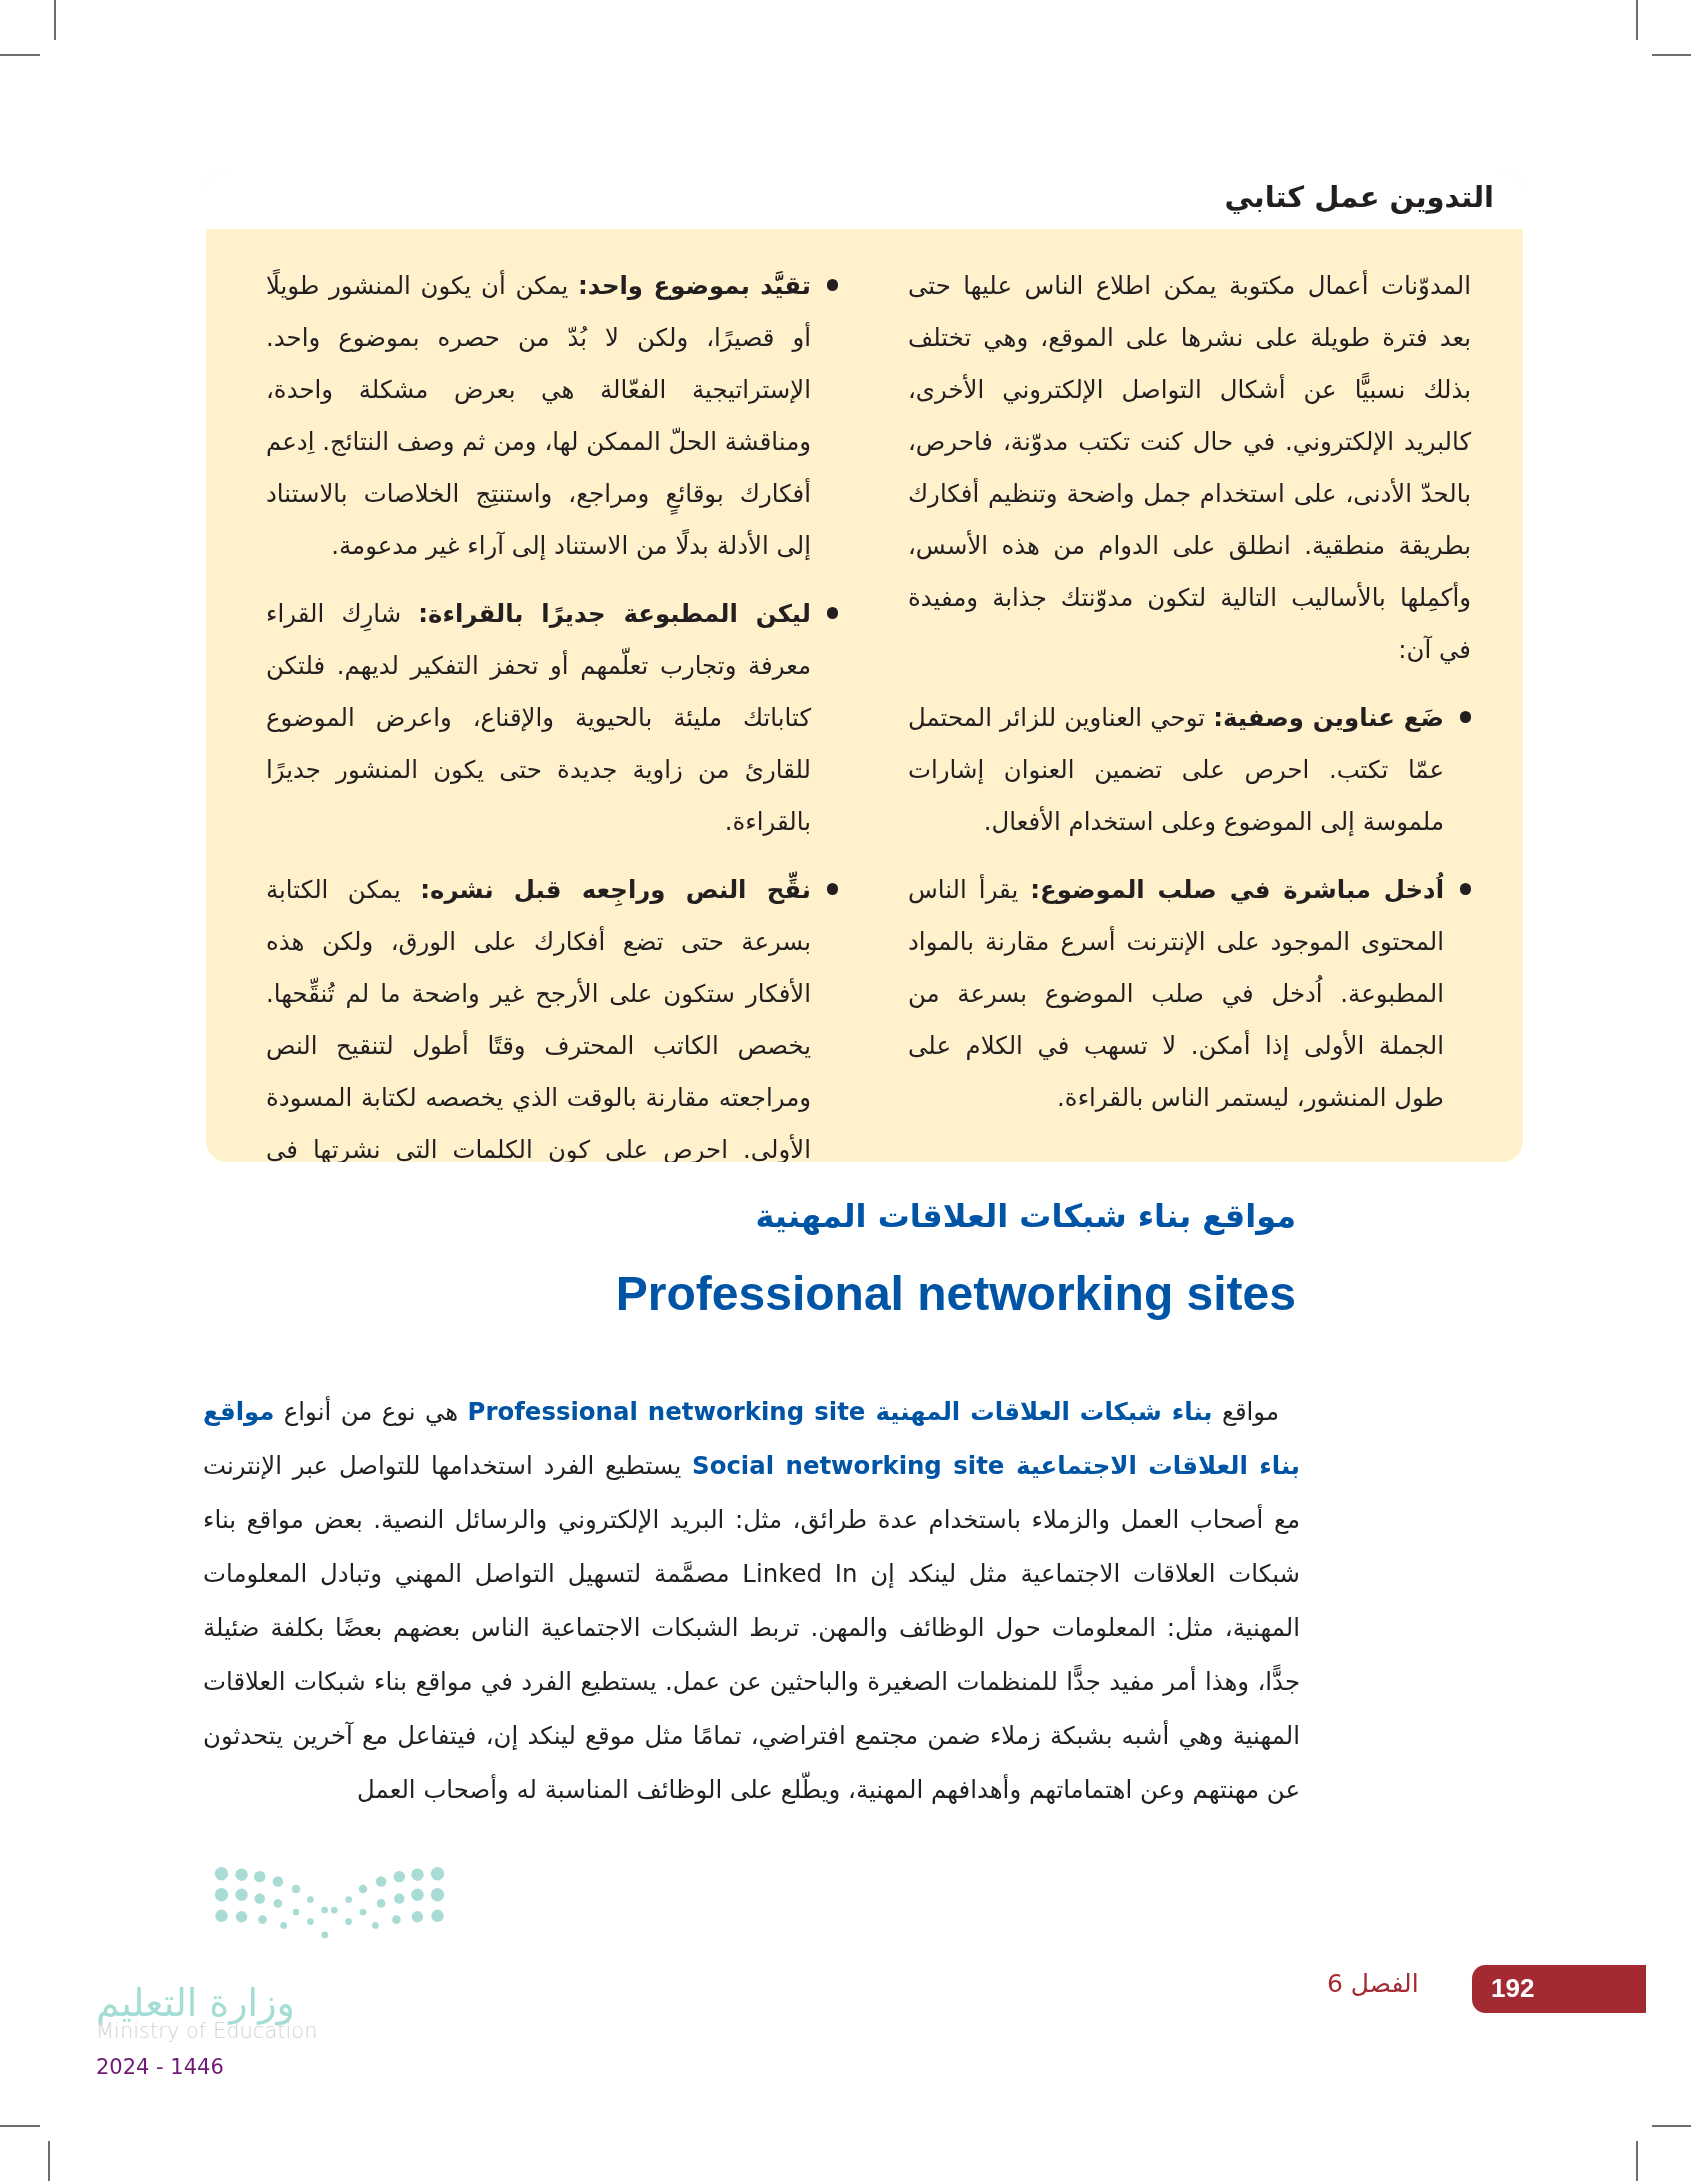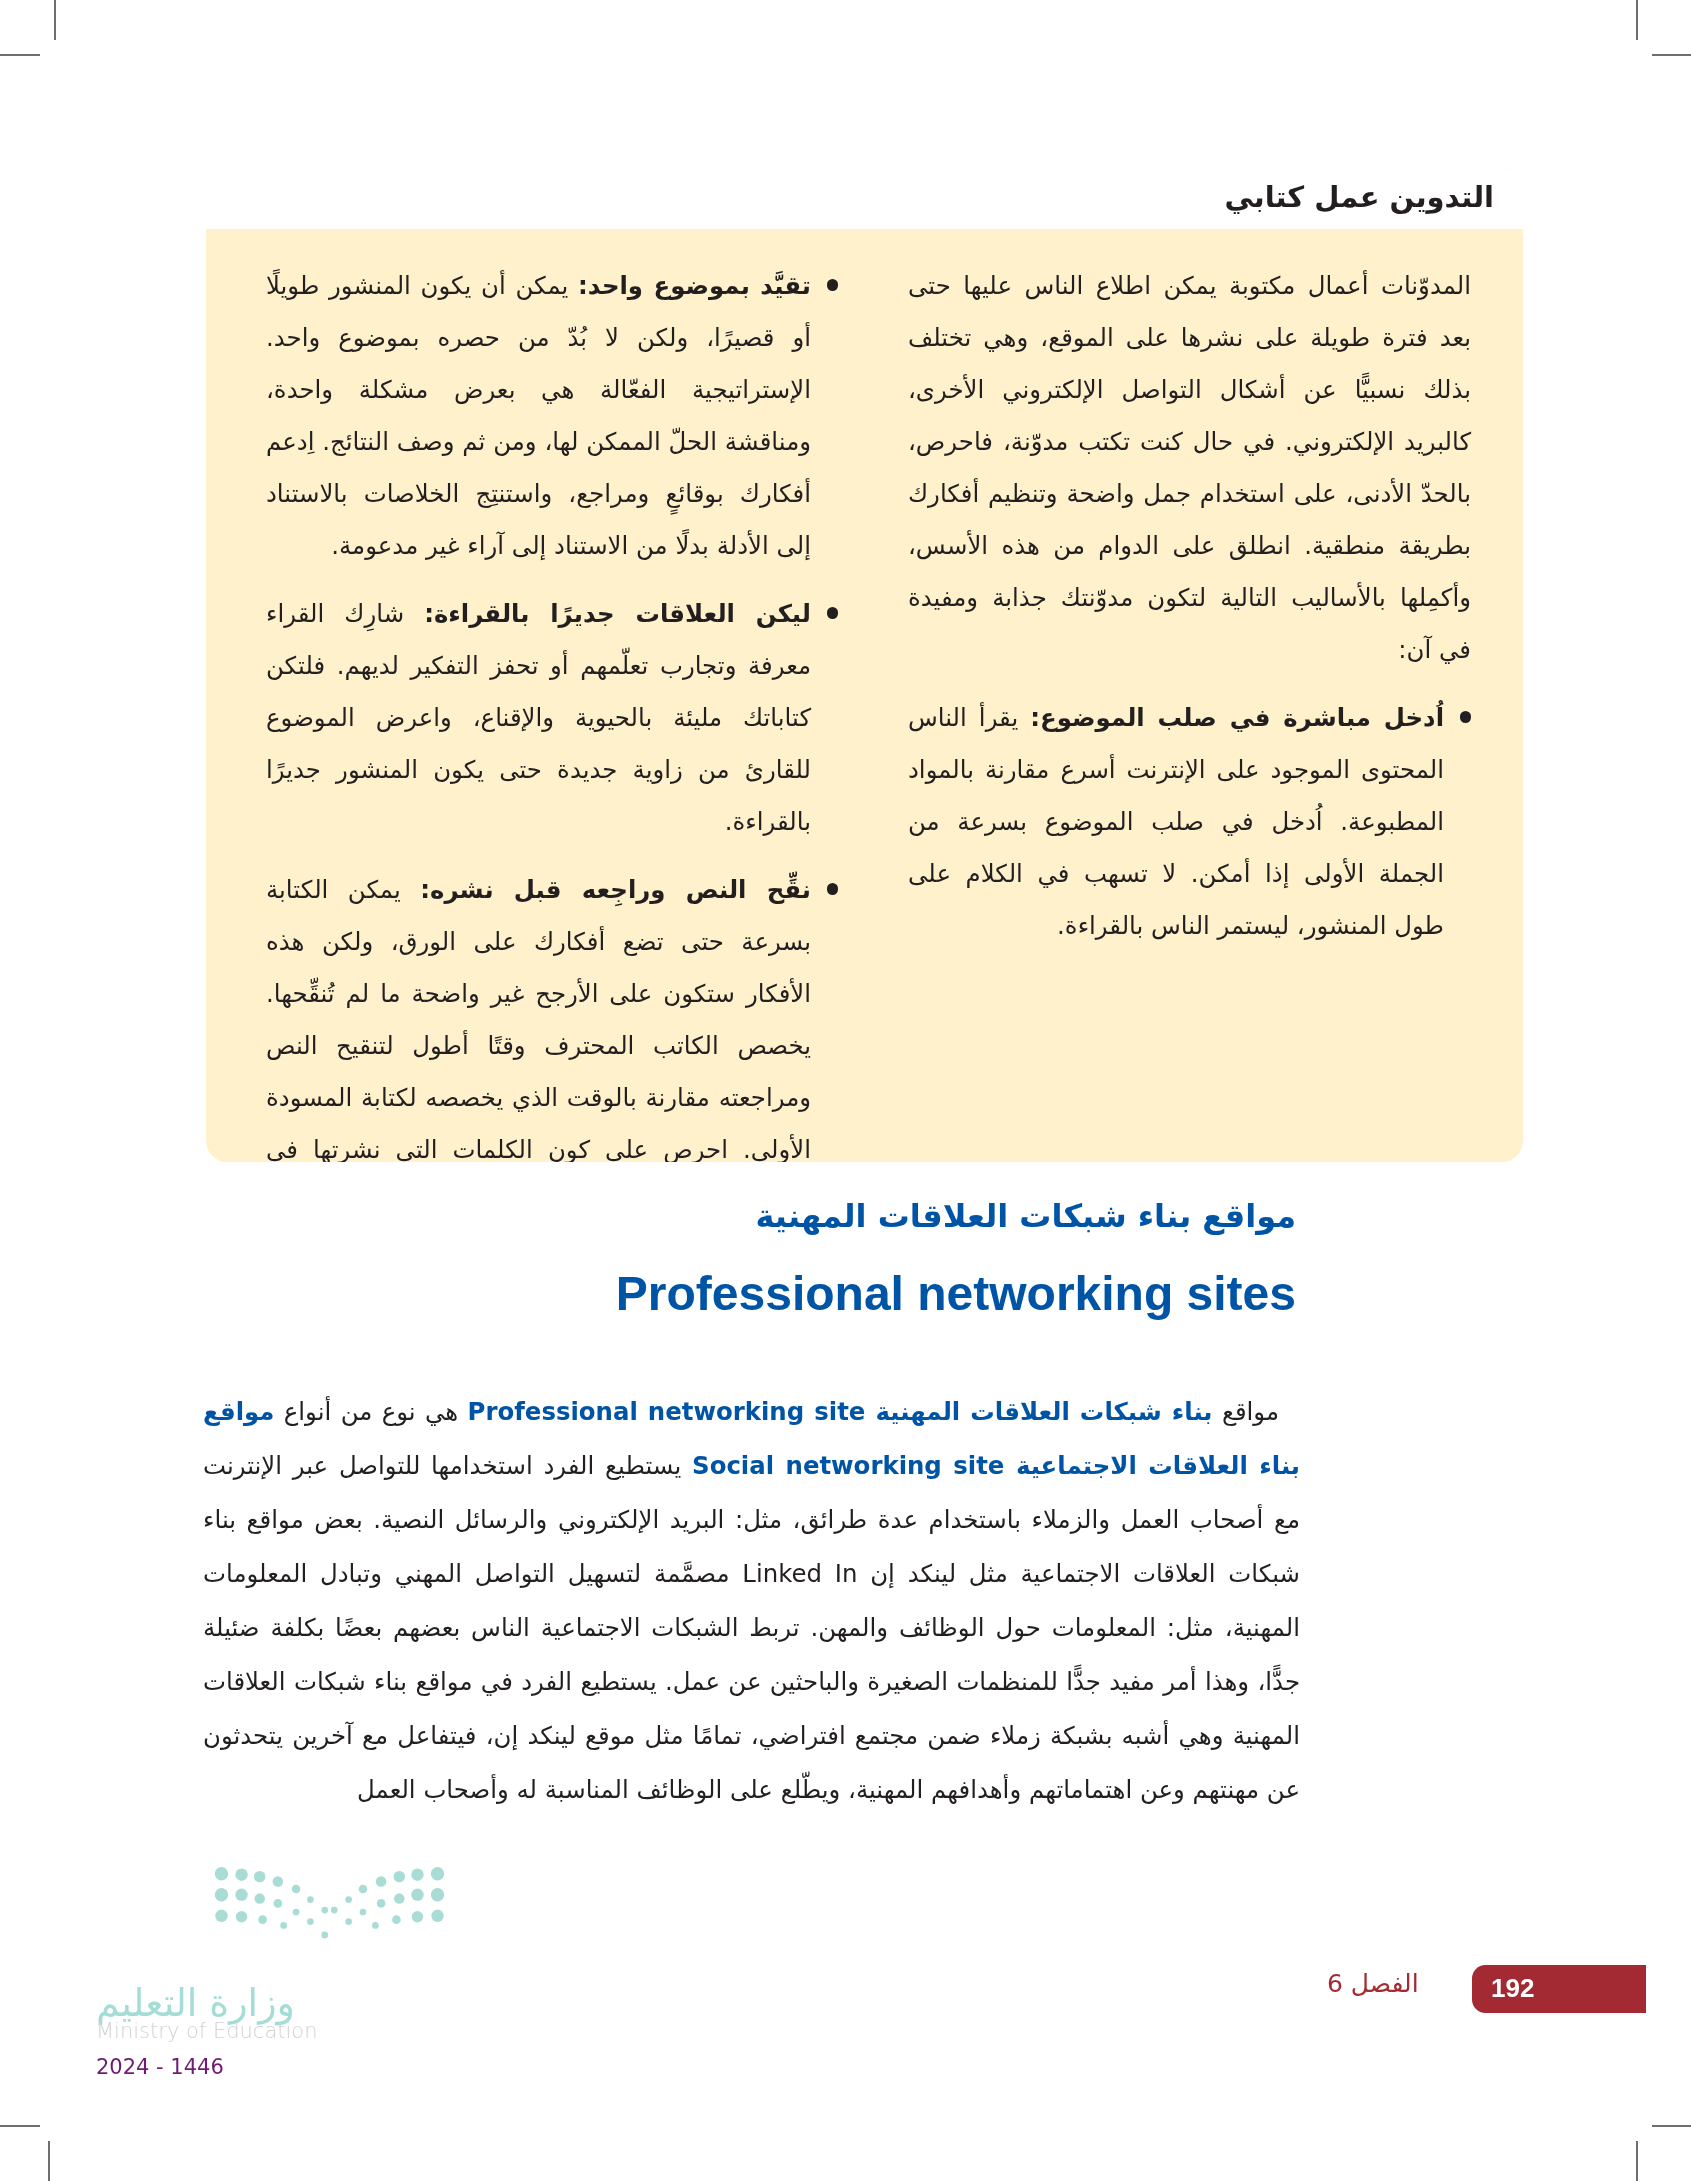--- a/index.html
+++ b/index.html
@@ -91,32 +91,36 @@
 
 <div class="box">
   <div class="box-header">
     <div class="box-title">التدوين عمل كتابي</div>
   </div>
 
   <div class="col right">
     <p>المدوّنات أعمال مكتوبة يمكن اطلاع الناس عليها حتى بعد فترة طويلة على نشرها على الموقع، وهي تختلف بذلك نسبيًّا عن أشكال التواصل الإلكتروني الأخرى، كالبريد الإلكتروني. في حال كنت تكتب مدوّنة، فاحرص، بالحدّ الأدنى، على استخدام جمل واضحة وتنظيم أفكارك بطريقة منطقية. انطلق على الدوام من هذه الأسس، وأكمِلها بالأساليب التالية لتكون مدوّنتك جذابة ومفيدة في آن:</p>
     <p class="bullet">
       <span class="dot"></span>
+      <span class="lead">ضَع عناوين وصفية:</span><span> توحي العناوين للزائر المحتمل عمّا تكتب. احرص على تضمين العنوان إشارات ملموسة إلى الموضوع وعلى استخدام الأفعال.</span>
+    </p>
+    <p class="bullet">
+      <span class="dot"></span>
       <span class="lead">اُدخل مباشرة في صلب الموضوع:</span><span> يقرأ الناس المحتوى الموجود على الإنترنت أسرع مقارنة بالمواد المطبوعة. اُدخل في صلب الموضوع بسرعة من الجملة الأولى إذا أمكن. لا تسهب في الكلام على طول المنشور، ليستمر الناس بالقراءة.</span>
     </p>
   </div>
 
   <div class="col left">
     <p class="bullet">
       <span class="dot"></span>
       <span class="lead">تقيَّد بموضوع واحد:</span><span> يمكن أن يكون المنشور طويلًا أو قصيرًا، ولكن لا بُدّ من حصره بموضوع واحد. الإستراتيجية الفعّالة هي بعرض مشكلة واحدة، ومناقشة الحلّ الممكن لها، ومن ثم وصف النتائج. اِدعم أفكارك بوقائعٍ ومراجع، واستنتِج الخلاصات بالاستناد إلى الأدلة بدلًا من الاستناد إلى آراء غير مدعومة.</span>
     </p>
     <p class="bullet">
       <span class="dot"></span>
-      <span class="lead">ليكن العلاقات جديرًا بالقراءة:</span><span> شارِك القراء معرفة وتجارب تعلّمهم أو تحفز التفكير لديهم. فلتكن كتاباتك مليئة بالحيوية والإقناع، واعرض الموضوع للقارئ من زاوية جديدة حتى يكون المنشور جديرًا بالقراءة.</span>
+      <span class="lead">ليكن المطبوعة جديرًا بالقراءة:</span><span> شارِك القراء معرفة وتجارب تعلّمهم أو تحفز التفكير لديهم. فلتكن كتاباتك مليئة بالحيوية والإقناع، واعرض الموضوع للقارئ من زاوية جديدة حتى يكون المنشور جديرًا بالقراءة.</span>
     </p>
     <p class="bullet">
       <span class="dot"></span>
       <span class="lead">نقِّح النص وراجِعه قبل نشره:</span><span> يمكن الكتابة بسرعة حتى تضع أفكارك على الورق، ولكن هذه الأفكار ستكون على الأرجح غير واضحة ما لم تُنقِّحها. يخصص الكاتب المحترف وقتًا أطول لتنقيح النص ومراجعته مقارنة بالوقت الذي يخصصه لكتابة المسودة الأولى. احرص على كون الكلمات التي نشرتها في المدوّنة اليوم قيّمة وواضحة مستقبلًا.</span>
     </p>
   </div>
 </div>
 
 <div class="section-title-ar">مواقع بناء شبكات العلاقات المهنية</div>
 <div class="section-title-en">Professional networking sites</div>

